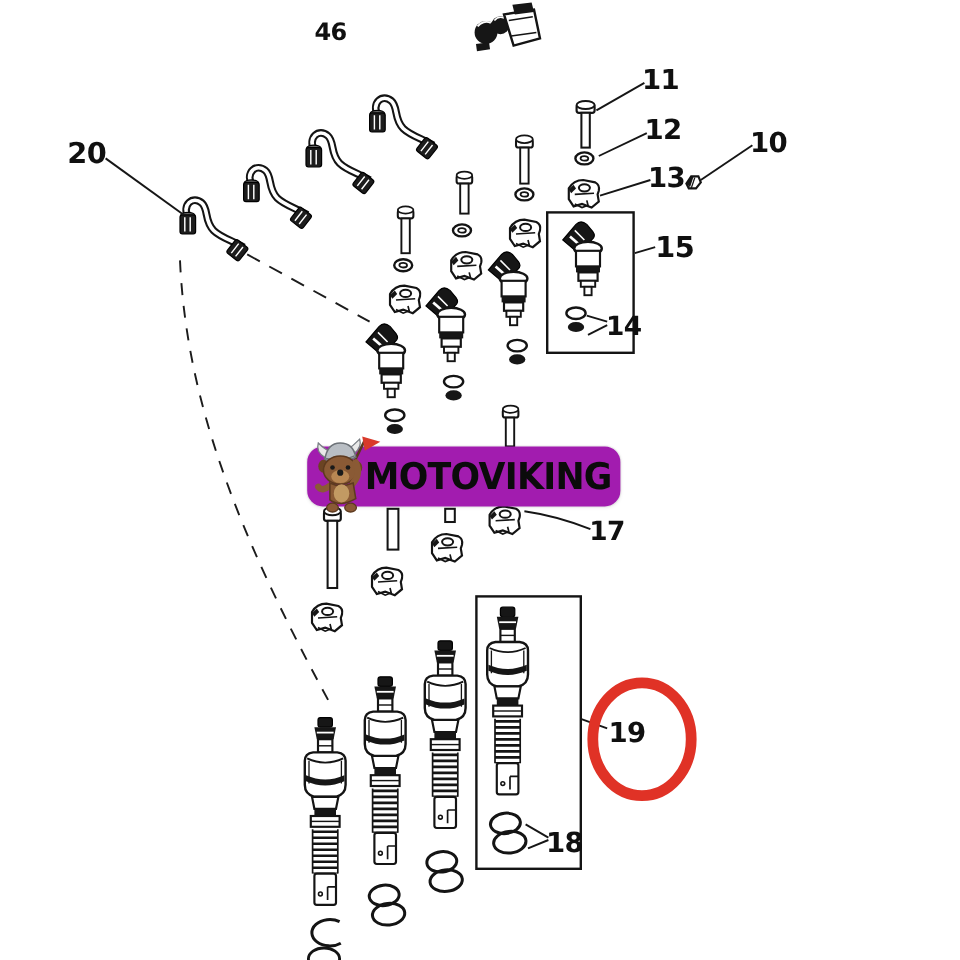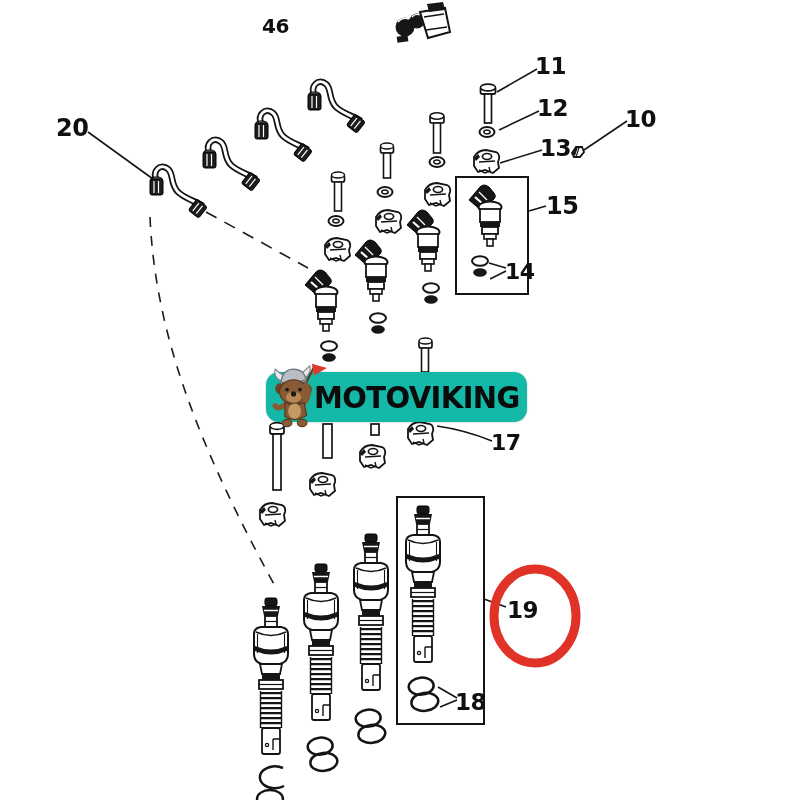--- a/index.html
+++ b/index.html
@@ -1,20 +1,20 @@
 <!DOCTYPE html>
 <html><head>
 <meta charset="utf-8">
 <title>Parts Diagram</title>
 <style>
   html,body{margin:0;padding:0;width:800px;height:800px;background:#ffffff;overflow:hidden;
     font-family:"DejaVu Sans",sans-serif;}
   #stage{position:relative;width:800px;height:592px;background:#fff;}
   svg text.num{font-family:"DejaVu Sans",sans-serif;font-weight:bold;fill:#101010;letter-spacing:-0.5px;}
-  .watermark{position:absolute;left:266px;top:372px;width:261px;height:50px;background:#14b8a6;
+  .watermark{position:absolute;left:256px;top:372px;width:261px;height:50px;background:#a21caf;
     border-radius:13px;box-shadow:0 0 0 1px rgba(0,0,0,0.05),0 1px 3px rgba(0,0,0,0.07);}
   .watermark .brand{position:absolute;left:48px;top:50%;transform:translateY(-50%) scaleY(1.06);
     font-size:29px;font-weight:bold;letter-spacing:-0.6px;color:#0b0b0b;white-space:nowrap;}
   .watermark .mascot{position:absolute;left:6px;top:-11px;width:56px;height:68px;}
 </style>
 </head>
 <body>
 
 <div id="stage">
 

